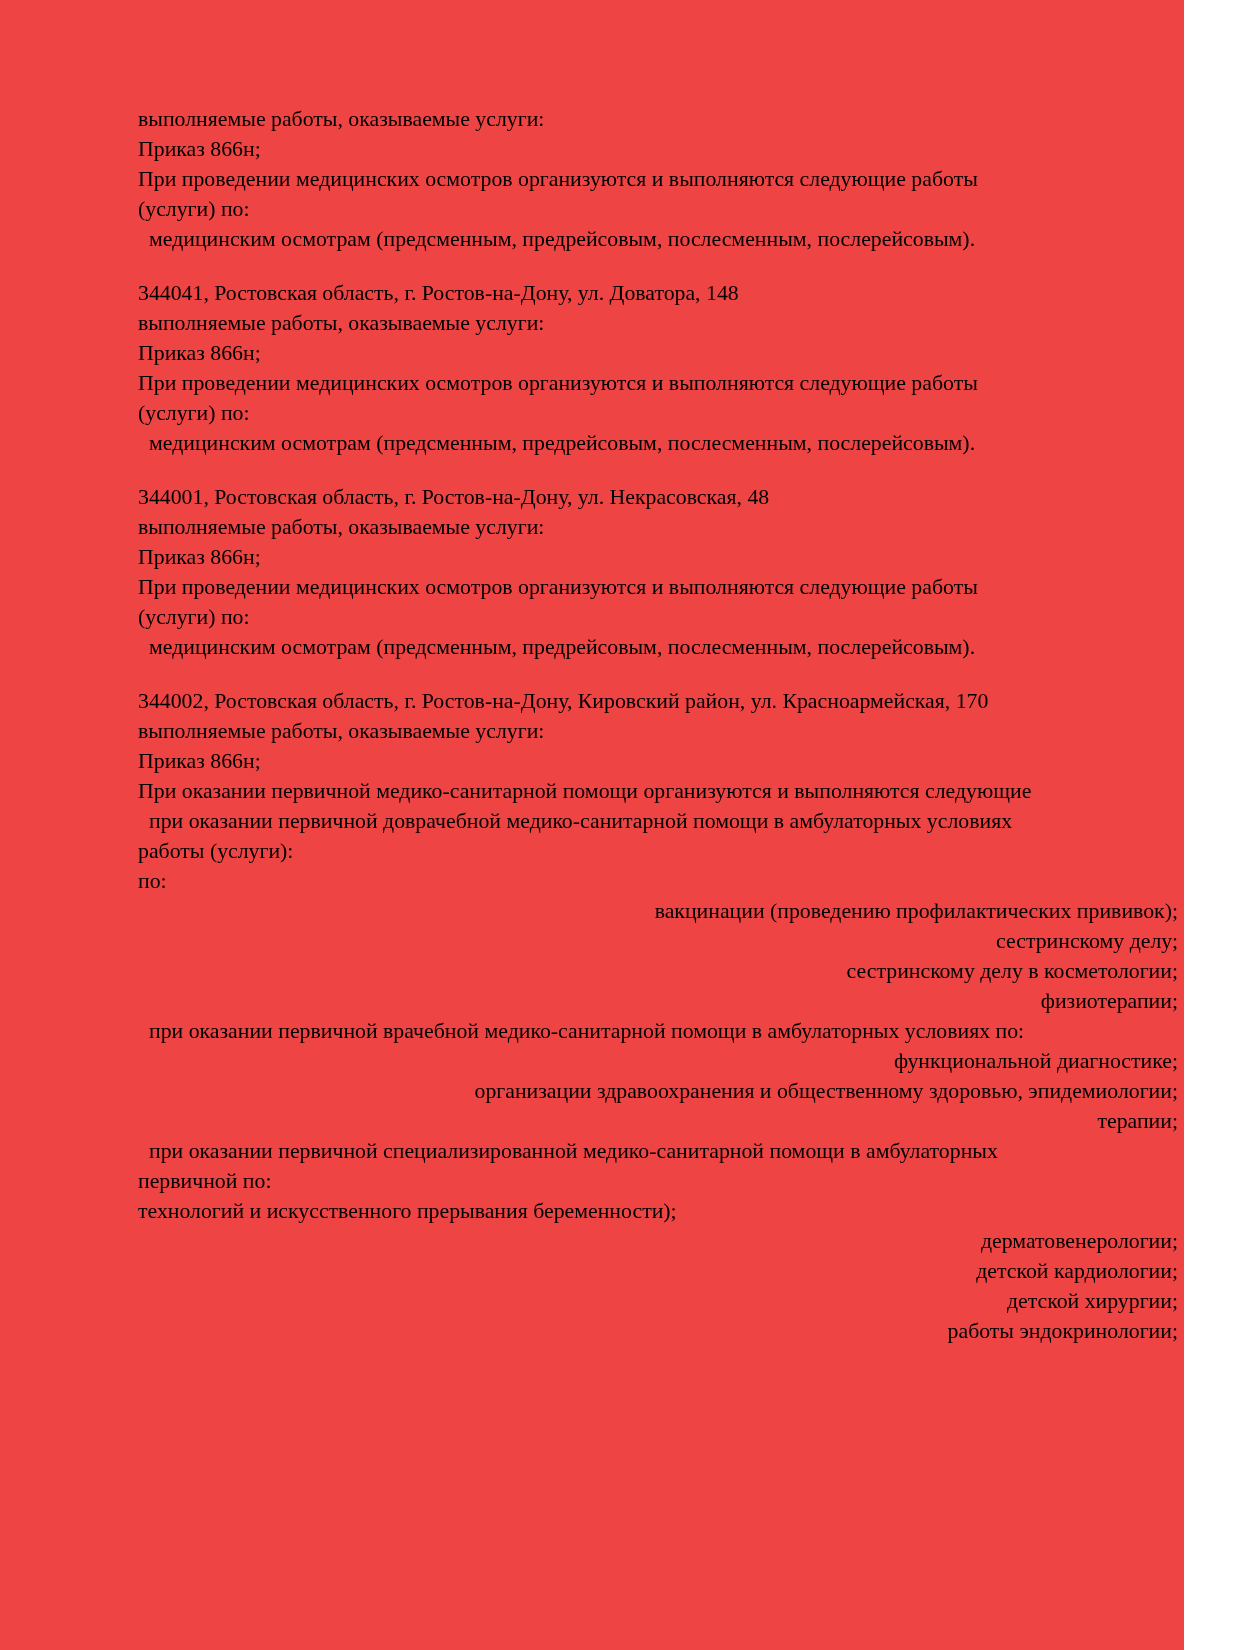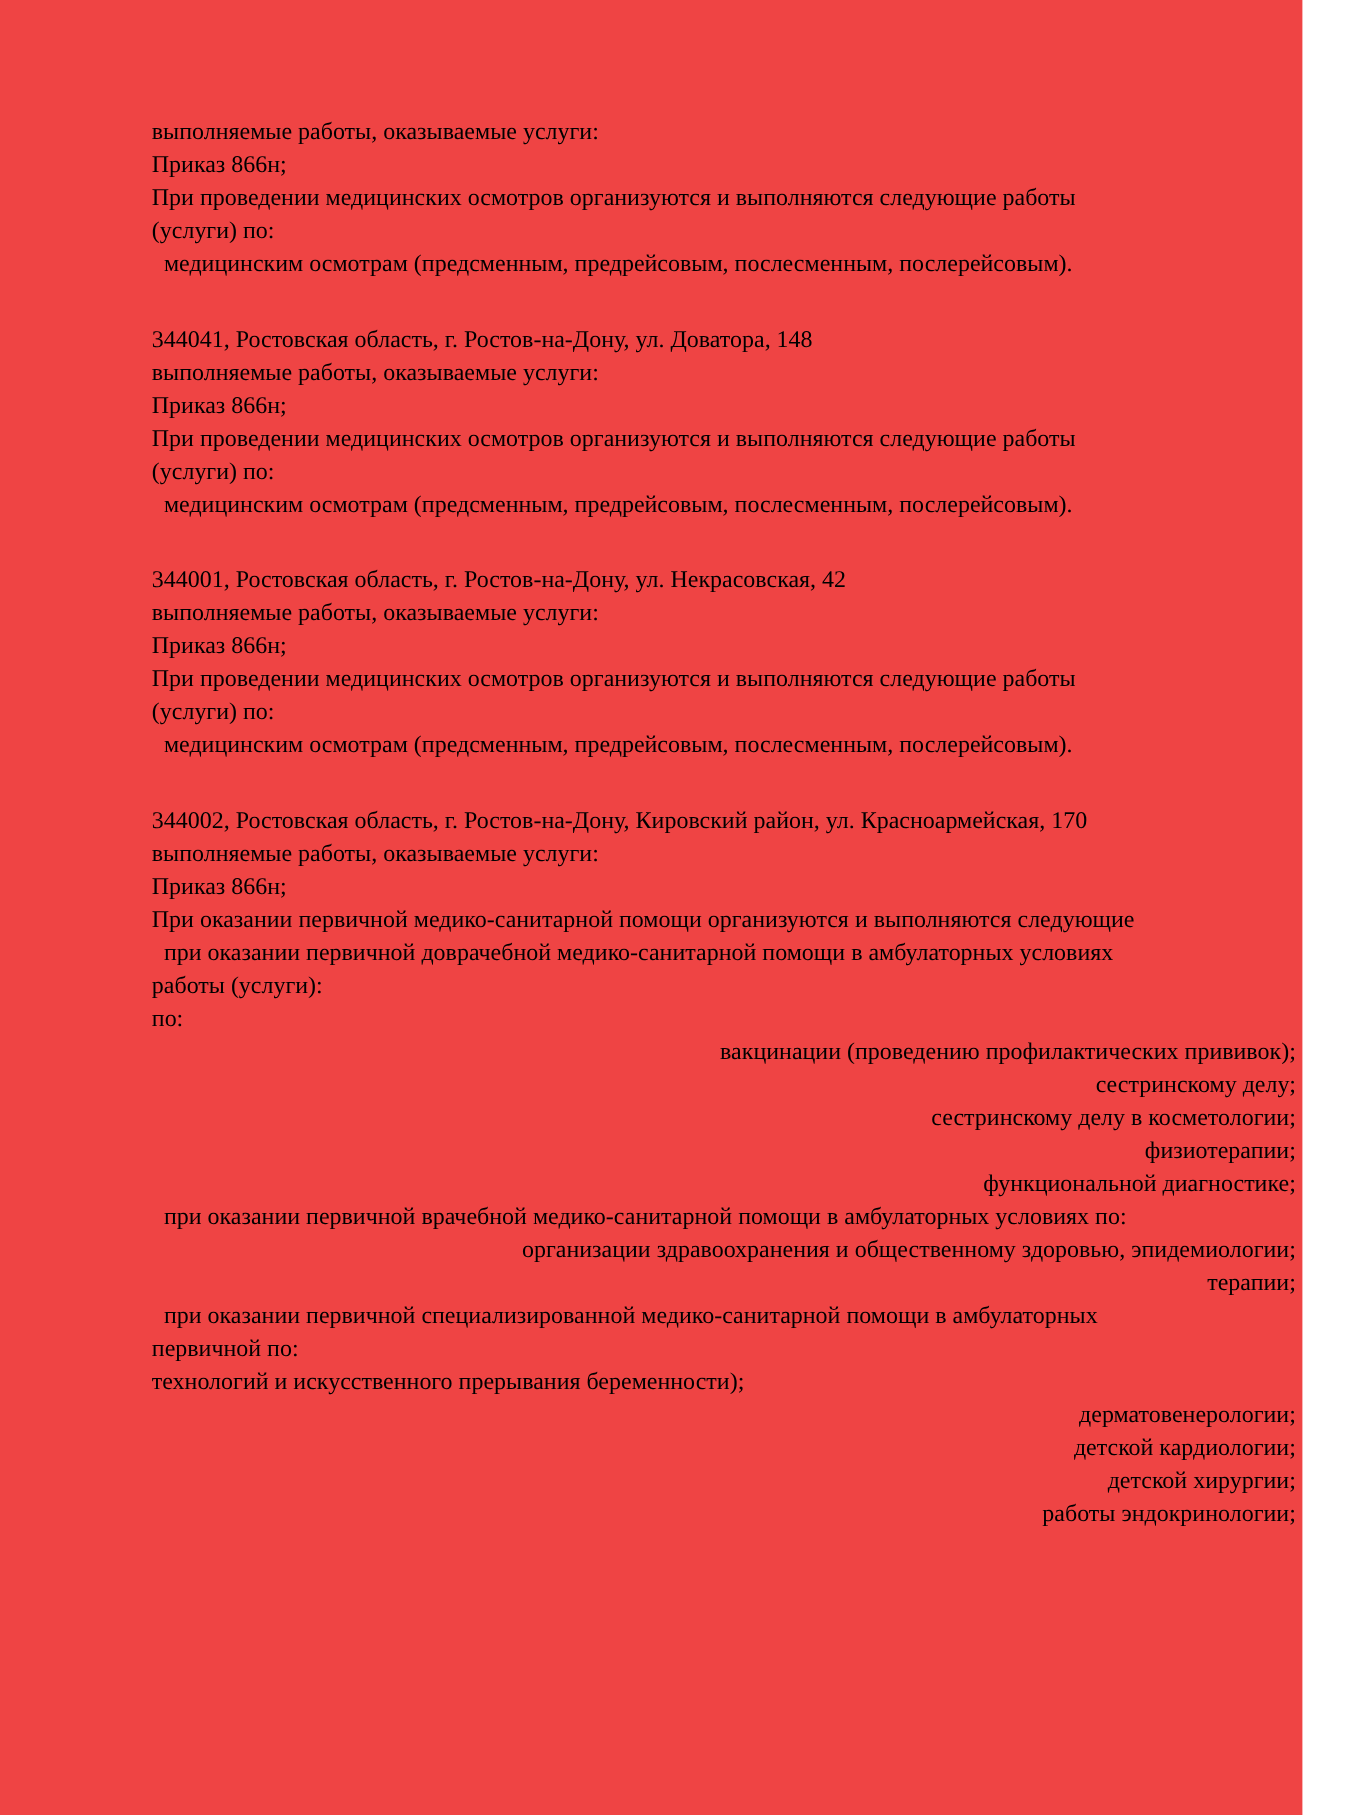--- a/index.html
+++ b/index.html
@@ -19,21 +19,21 @@
     background: #ef4444;
     overflow: hidden;
   }
   .doc {
     position: absolute;
     left: 138px;
     top: 104px;
     width: 1040px;
   }
   .section + .section {
-    margin-top: 39px; 
+    margin-top: 24px; 
   }
   .line {
     font-size: 21.8px;
     line-height: 30px;
     height: 30px;
     color: #000000;
     white-space: pre;
     letter-spacing: 0;
   }
   .indent-0 { padding-left: 0; }
@@ -54,41 +54,41 @@
       </div>
       <div class="section">
         <div class="line indent-0">344041, Ростовская область, г. Ростов-на-Дону, ул. Доватора, 148</div>
         <div class="line indent-0">выполняемые работы, оказываемые услуги:</div>
         <div class="line indent-0">Приказ 866н;</div>
         <div class="line indent-0">При проведении медицинских осмотров организуются и выполняются следующие работы</div>
         <div class="line indent-0">(услуги) по:</div>
         <div class="line indent-1">медицинским осмотрам (предсменным, предрейсовым, послесменным, послерейсовым).</div>
       </div>
       <div class="section">
-        <div class="line indent-0">344001, Ростовская область, г. Ростов-на-Дону, ул. Некрасовская, 42</div>
+        <div class="line indent-0">344001, Ростовская область, г. Ростов-на-Дону, ул. Некрасовская, 48</div>
         <div class="line indent-0">выполняемые работы, оказываемые услуги:</div>
         <div class="line indent-0">Приказ 866н;</div>
         <div class="line indent-0">При проведении медицинских осмотров организуются и выполняются следующие работы</div>
         <div class="line indent-0">(услуги) по:</div>
         <div class="line indent-1">медицинским осмотрам (предсменным, предрейсовым, послесменным, послерейсовым).</div>
       </div>
       <div class="section">
         <div class="line indent-0">344002, Ростовская область, г. Ростов-на-Дону, Кировский район, ул. Красноармейская, 170</div>
         <div class="line indent-0">выполняемые работы, оказываемые услуги:</div>
         <div class="line indent-0">Приказ 866н;</div>
         <div class="line indent-0">При оказании первичной медико-санитарной помощи организуются и выполняются следующие</div>
         <div class="line indent-1">при оказании первичной доврачебной медико-санитарной помощи в амбулаторных условиях</div>
         <div class="line indent-0">работы (услуги):</div>
         <div class="line indent-0">по:</div>
         <div class="line indent-2">вакцинации (проведению профилактических прививок);</div>
         <div class="line indent-2">сестринскому делу;</div>
         <div class="line indent-2">сестринскому делу в косметологии;</div>
         <div class="line indent-2">физиотерапии;</div>
+        <div class="line indent-1">при оказании первичной врачебной медико-санитарной помощи в амбулаторных условиях по:</div>
         <div class="line indent-2">функциональной диагностике;</div>
-        <div class="line indent-1">при оказании первичной врачебной медико-санитарной помощи в амбулаторных условиях по:</div>
         <div class="line indent-2">организации здравоохранения и общественному здоровью, эпидемиологии;</div>
         <div class="line indent-2">терапии;</div>
         <div class="line indent-1">при оказании первичной специализированной медико-санитарной помощи в амбулаторных</div>
         <div class="line indent-0">первичной по:</div>
         <div class="line indent-0">технологий и искусственного прерывания беременности);</div>
         <div class="line indent-2">дерматовенерологии;</div>
         <div class="line indent-2">детской кардиологии;</div>
         <div class="line indent-2">детской хирургии;</div>
         <div class="line indent-2">работы эндокринологии;</div>
       </div>

